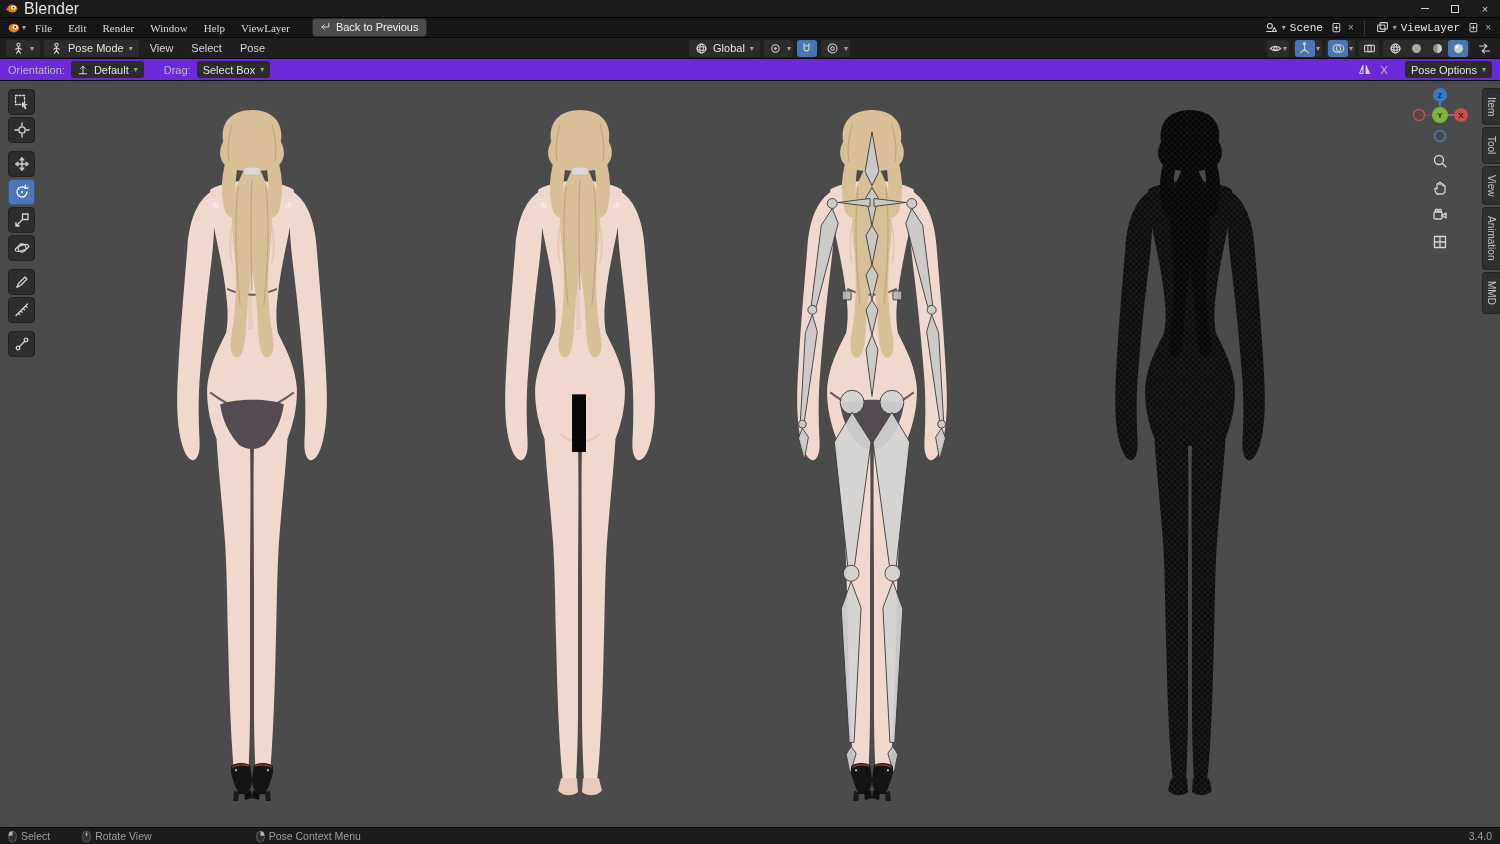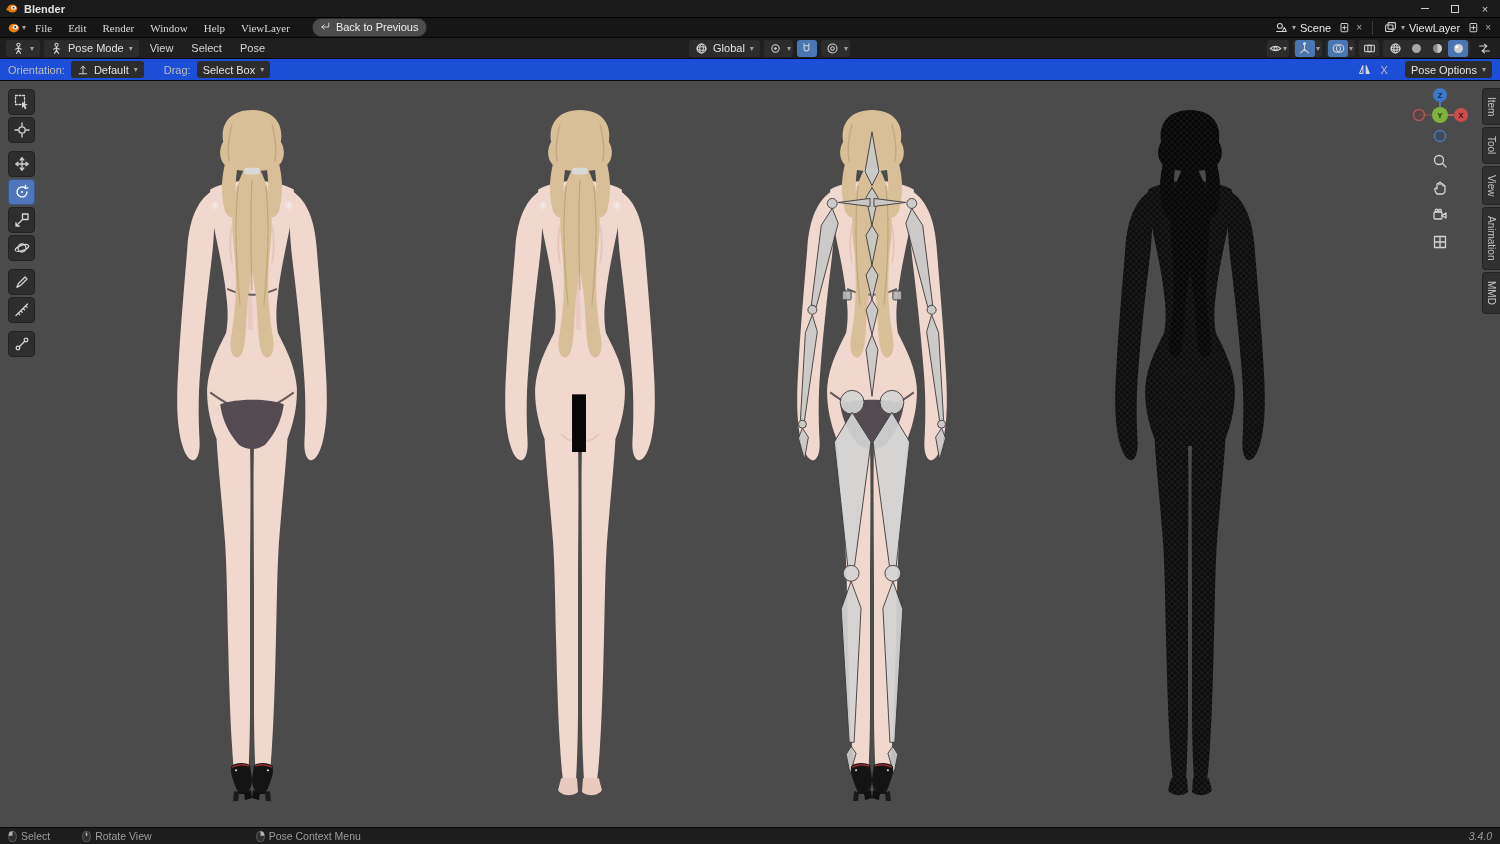--- a/index.html
+++ b/index.html
@@ -3,56 +3,56 @@
 <meta charset="utf-8">
 <style>
   * { margin:0; padding:0; box-sizing:border-box; user-select:none; }
   html,body { width:1500px; height:844px; overflow:hidden; background:#000; }
   body { font-family:"Liberation Sans", sans-serif; font-size:11px; color:#d6d6d6;
          display:flex; flex-direction:column; }
 
   
   .titlebar { height:18px; background:#1b1b1b; display:flex; align-items:center;
               padding-left:5px; gap:6px; border-bottom:1px solid #000; }
-  .titlebar .title { font-size:11px; color:#e2e2e2;font-weight:bold; }
+  .titlebar .title { font-size:16px; color:#e2e2e2; }
   .winbtns { margin-left:auto; display:flex; height:100%; }
   .winbtn { width:30px; height:100%; display:flex; align-items:center; justify-content:center;
             color:#cfcfcf; font-size:11px; }
   .glyph-min { width:8px; border-bottom:1.5px solid #cfcfcf; display:inline-block; }
   .glyph-max { width:8px; height:8px; border:1.2px solid #cfcfcf; display:inline-block; }
 
   
   .menubar { height:20px; background:#161616; display:flex; align-items:center;
              padding:0 6px; gap:2px; border-bottom:1px solid #060606; }
   .menu-item { padding:2px 7px; border-radius:3px; color:#d9d9d9;font-family:Liberation Serif, serif; }
-  .back-btn { margin-left:14px; background:#4c4c4c; border-radius:8px; padding:2px 8px 3px 6px;
+  .back-btn { margin-left:14px; background:#4c4c4c; border-radius:3px; padding:2px 8px 3px 6px;
               display:flex; align-items:flex-start; gap:5px; color:#efefef; box-shadow:0 0 0 1px #2a2a2a; }
   .mb-right { margin-left:auto; display:flex; align-items:center; gap:3px; }
   .chip { display:flex; align-items:center; gap:4px; background:transparent; padding:1px 4px;
           border-radius:3px; color:#d5d5d5; }
-  .chip .val { color:#e8e8e8; }
+  .chip .val { color:#e8e8e8;font-family:Liberation Mono, monospace; }
   .mini-x { color:#a9a9a9; padding:0 3px; font-size:10px; }
   .sep-v { width:1px; height:14px; background:#3a3a3a; margin:0 4px; }
 
   
   .vheader { height:21px; background:#1f1f1f; display:flex; align-items:center;
              padding:0 6px; gap:4px; border-bottom:1px solid #060606; }
   .ddn { display:inline-flex; align-items:center; gap:5px; background:#2c2c2c;
          border-radius:3px; height:17px; padding:0 6px; color:#e2e2e2; }
   .ddn .chev, .chev { font-size:8px; color:#9f9f9f; }
   .hmenu { padding:2px 7px; border-radius:3px; }
   .hspacer { flex:1; }
   .ibtn { width:20px; height:17px; display:inline-flex; align-items:center; justify-content:center;
           border-radius:3px; background:transparent; }
   .ibtn.grp { background:#2c2c2c; }
   .ibtn.on { background:#4a76b4; }
   .icluster { display:flex; align-items:center; gap:1px; background:#2c2c2c; border-radius:3px; padding:0 2px; height:17px; }
 
   
-  .toolrow { height:22px; background:#1d4ed8; display:flex; align-items:center;
+  .toolrow { height:22px; background:#6d28d9; display:flex; align-items:center;
              padding:0 8px; gap:6px; border-bottom:1px solid #0a0a0a; }
   .lbl { color:#bdbdbd; }
 
   
   .viewport { position:relative; flex:1; background:#4b4b4b; overflow:hidden; }
 
   
   .toolshelf { position:absolute; left:8px; top:8px; display:flex; flex-direction:column; gap:2px; }
   .tool { width:27px; height:26px; background:#2e2e2e; border:1px solid #222;
           border-radius:4px; display:flex; align-items:center; justify-content:center; }
@@ -88,21 +88,21 @@
   .variant-wire .feet { display:inline; }
   .variant-wire .skin, .variant-wire .skin.dk { fill:url(#wirepat); }
   .variant-wire .hairf { fill:url(#wirepatd); }
   .variant-wire .detail { display:none; }
 
   
   .statusbar { height:17px; background:#1d1d1d; border-top:1px solid #0a0a0a;
                display:flex; align-items:center; padding:0 8px; gap:8px; color:#9d9d9d; font-size:10.5px; }
   .sb-item { display:flex; align-items:center; gap:4px; }
   .sb-gap1 { margin-left:24px; } .sb-gap2 { margin-left:96px; }
-  .version { margin-left:auto; color:#9d9d9d;font-style:italic; }
+  .version { margin-left:auto; color:#9d9d9d; }
 </style>
 </head>
 <body>
 
 <div class="titlebar">
   <svg width="13" height="13" viewBox="0 0 16 16">
     <ellipse cx="9" cy="8" rx="6" ry="5" fill="#e87d0d"></ellipse>
     <ellipse cx="10.5" cy="7" rx="3" ry="2.4" fill="#fff"></ellipse>
     <circle cx="10.5" cy="7" r="1.2" fill="#1d3f6e"></circle>
     <path d="M2,10 L6,6" stroke="#e87d0d" stroke-width="2"></path>

